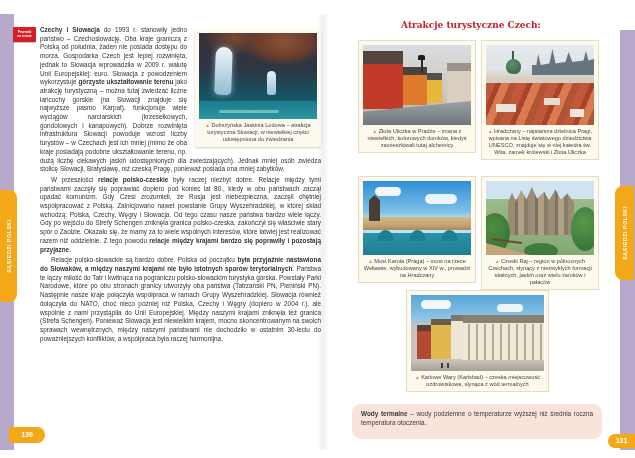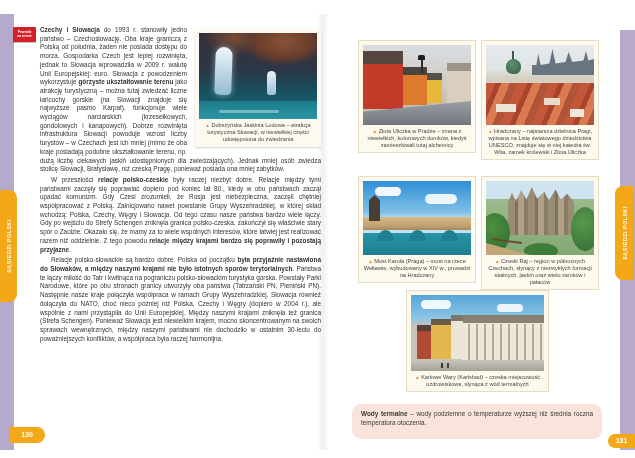--- a/index.html
+++ b/index.html
@@ -138,20 +138,21 @@
       <div class="caption">
         <span class="marker">▲</span>
         <span>Dobszyńska Jaskinia Lodowa – atrakcja turystyczna Słowacji, w niewielkiej części udostępniona do zwiedzania</span>
       </div>
     </div>
     <p><span class="b">Czechy i Słowacja</span><span> do 1993 r. stanowiły jedno państwo – Czechosłowację. Oba kraje graniczą z Polską od południa, żaden nie posiada dostępu do morza. Gospodarka Czech jest lepiej rozwinięta, jednak to Słowacja wprowadziła w 2009 r. walutę Unii Europejskiej: euro. Słowacja z powodzeniem wykorzystuje </span><span class="b">górzyste ukształtowanie terenu</span><span> jako atrakcję turystyczną – można tutaj zwiedzać liczne łańcuchy górskie (na Słowacji znajduje się najwyższe pasmo Karpat), funkcjonuje wiele wyciągów narciarskich (krzesełkowych, gondolowych i kanapowych). Dobrze rozwinięta infrastruktura Słowacji powoduje wzrost liczby turystów – w Czechach jest ich mniej (mimo że oba kraje posiadają podobne ukształtowanie terenu, np. dużą liczbę ciekawych jaskiń udostępnionych dla zwiedzających). Jednak mniej osób zwiedza stolicę Słowacji, Bratysławę, niż czeską Pragę, ponieważ posiada ona mniej zabytków.</span></p>
     <p class="indent"><span>W przeszłości </span><span class="b">relacje polsko-czeskie</span><span> były raczej niezbyt dobre. Relacje między tymi państwami zaczęły się poprawiać dopiero pod koniec lat 80., kiedy w obu państwach zaczął upadać komunizm. Gdy Czesi zrozumieli, że Rosja jest niebezpieczna, zaczęli chętniej współpracować z Polską. Zainicjowano nawet powstanie Grupy Wyszehradzkiej, w której skład wchodzą: Polska, Czechy, Węgry i Słowacja. Od tego czasu nasze państwa bardzo wiele łączy. Gdy po wejściu do Strefy Schengen zniknęła granica polsko-czeska, zakończył się właściwie stary spór o Zaolzie. Okazało się, że mamy za to wiele wspólnych interesów, które łatwiej jest realizować razem niż oddzielnie. Z tego powodu </span><span class="b">relacje między krajami bardzo się poprawiły i pozostają przyjazne</span><span>.</span></p>
     <p class="indent"><span>Relacje polsko-słowackie są bardzo dobre. Polska od początku </span><span class="b">była przyjaźnie nastawiona do Słowaków, a między naszymi krajami nie było istotnych sporów terytorialnych</span><span>. Państwa te łączy miłość do Tatr i kwitnąca na pograniczu polsko-słowackim turystyka górska. Powstały Parki Narodowe, które po obu stronach granicy utworzyły oba państwa (Tatrzański PN, Pieniński PN). Następnie nasze kraje połączyła współpraca w ramach Grupy Wyszehradzkiej. Słowacja również dołączyła do NATO, choć nieco później niż Polska, Czechy i Węgry (dopiero w 2004 r.), ale wspólnie z nami przystąpiła do Unii Europejskiej. Między naszymi krajami zniknęła też granica (Strefa Schengen). Ponieważ Słowacja jest niewielkim krajem, mocno skoncentrowanym na swoich sprawach wewnętrznych, między naszymi państwami nie dochodziło w ostatnim 30-leciu do poważniejszych konfliktów, a współpraca była raczej harmonijna.</span></p>
   </div>
 
+  <div class="rtitle">Atrakcje turystyczne Czech:</div>
 
   <div class="card card1">
     <div class="ph ph-ulicka">
       <div class="u-red"></div>
       <div class="u-org"></div>
       <div class="u-yel"></div>
       <div class="u-far"></div>
       <div class="u-street"></div>
       <div class="u-lamp"></div>
       <div class="u-lamphead"></div>

